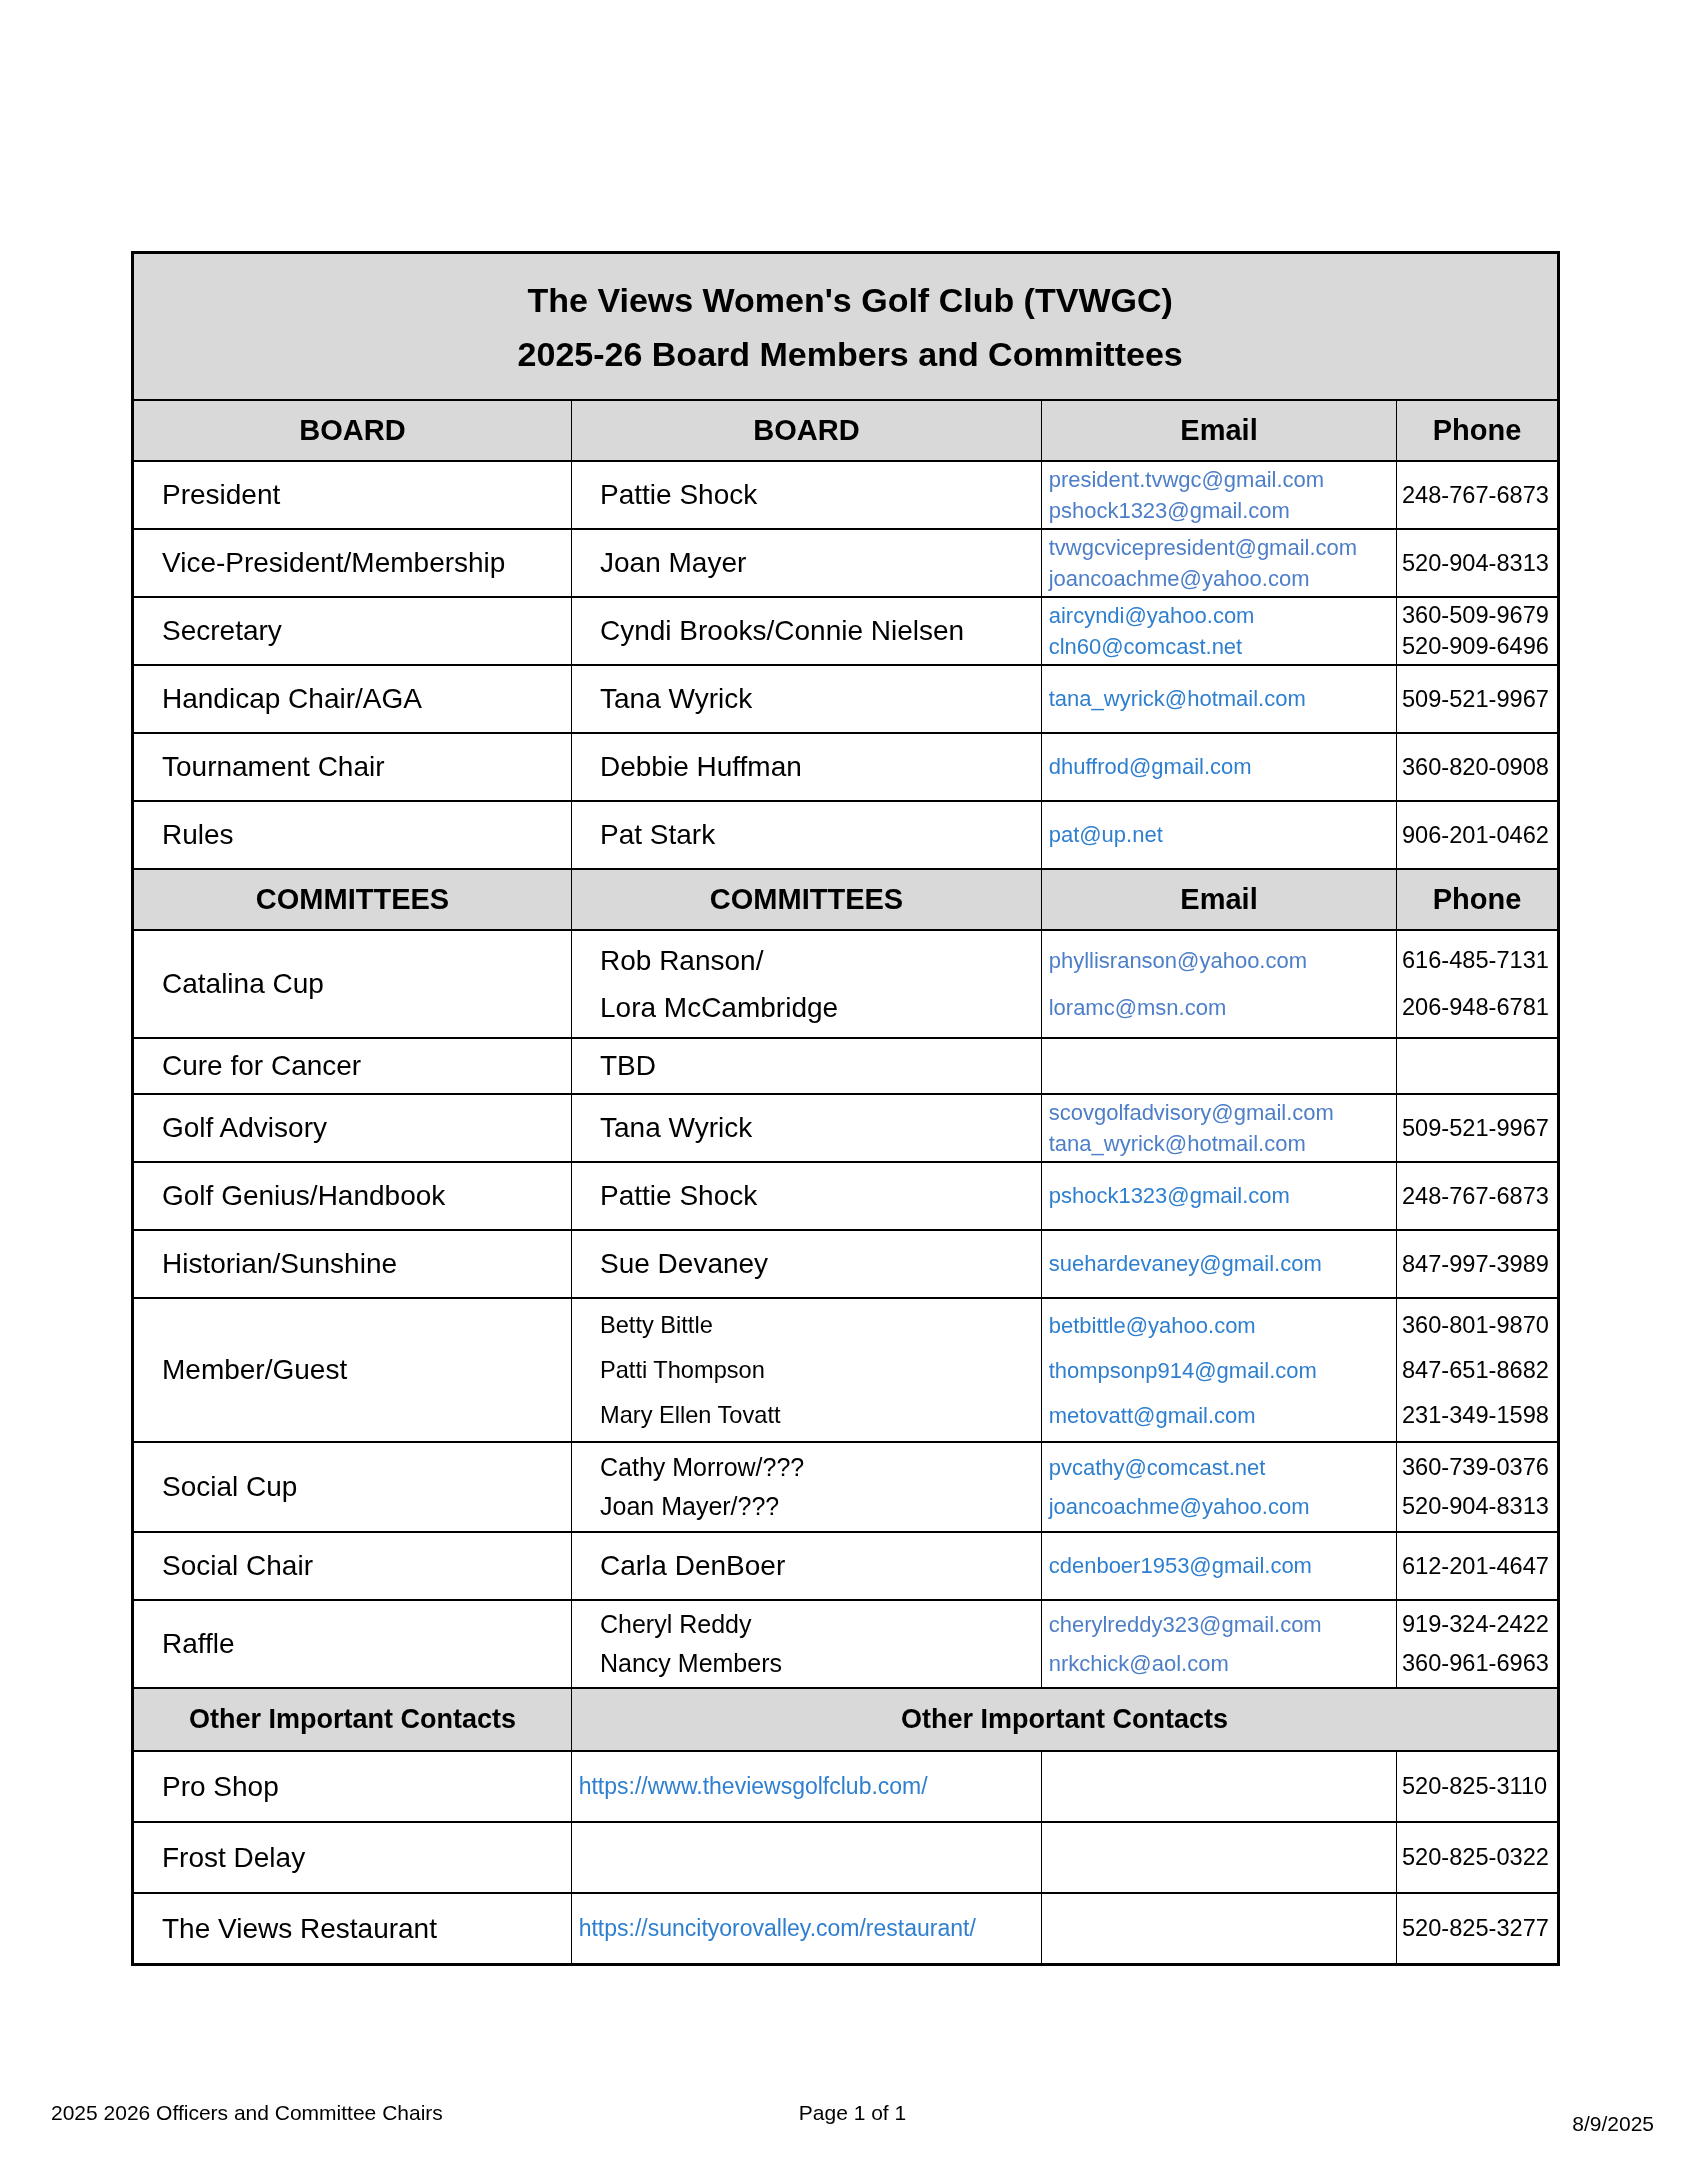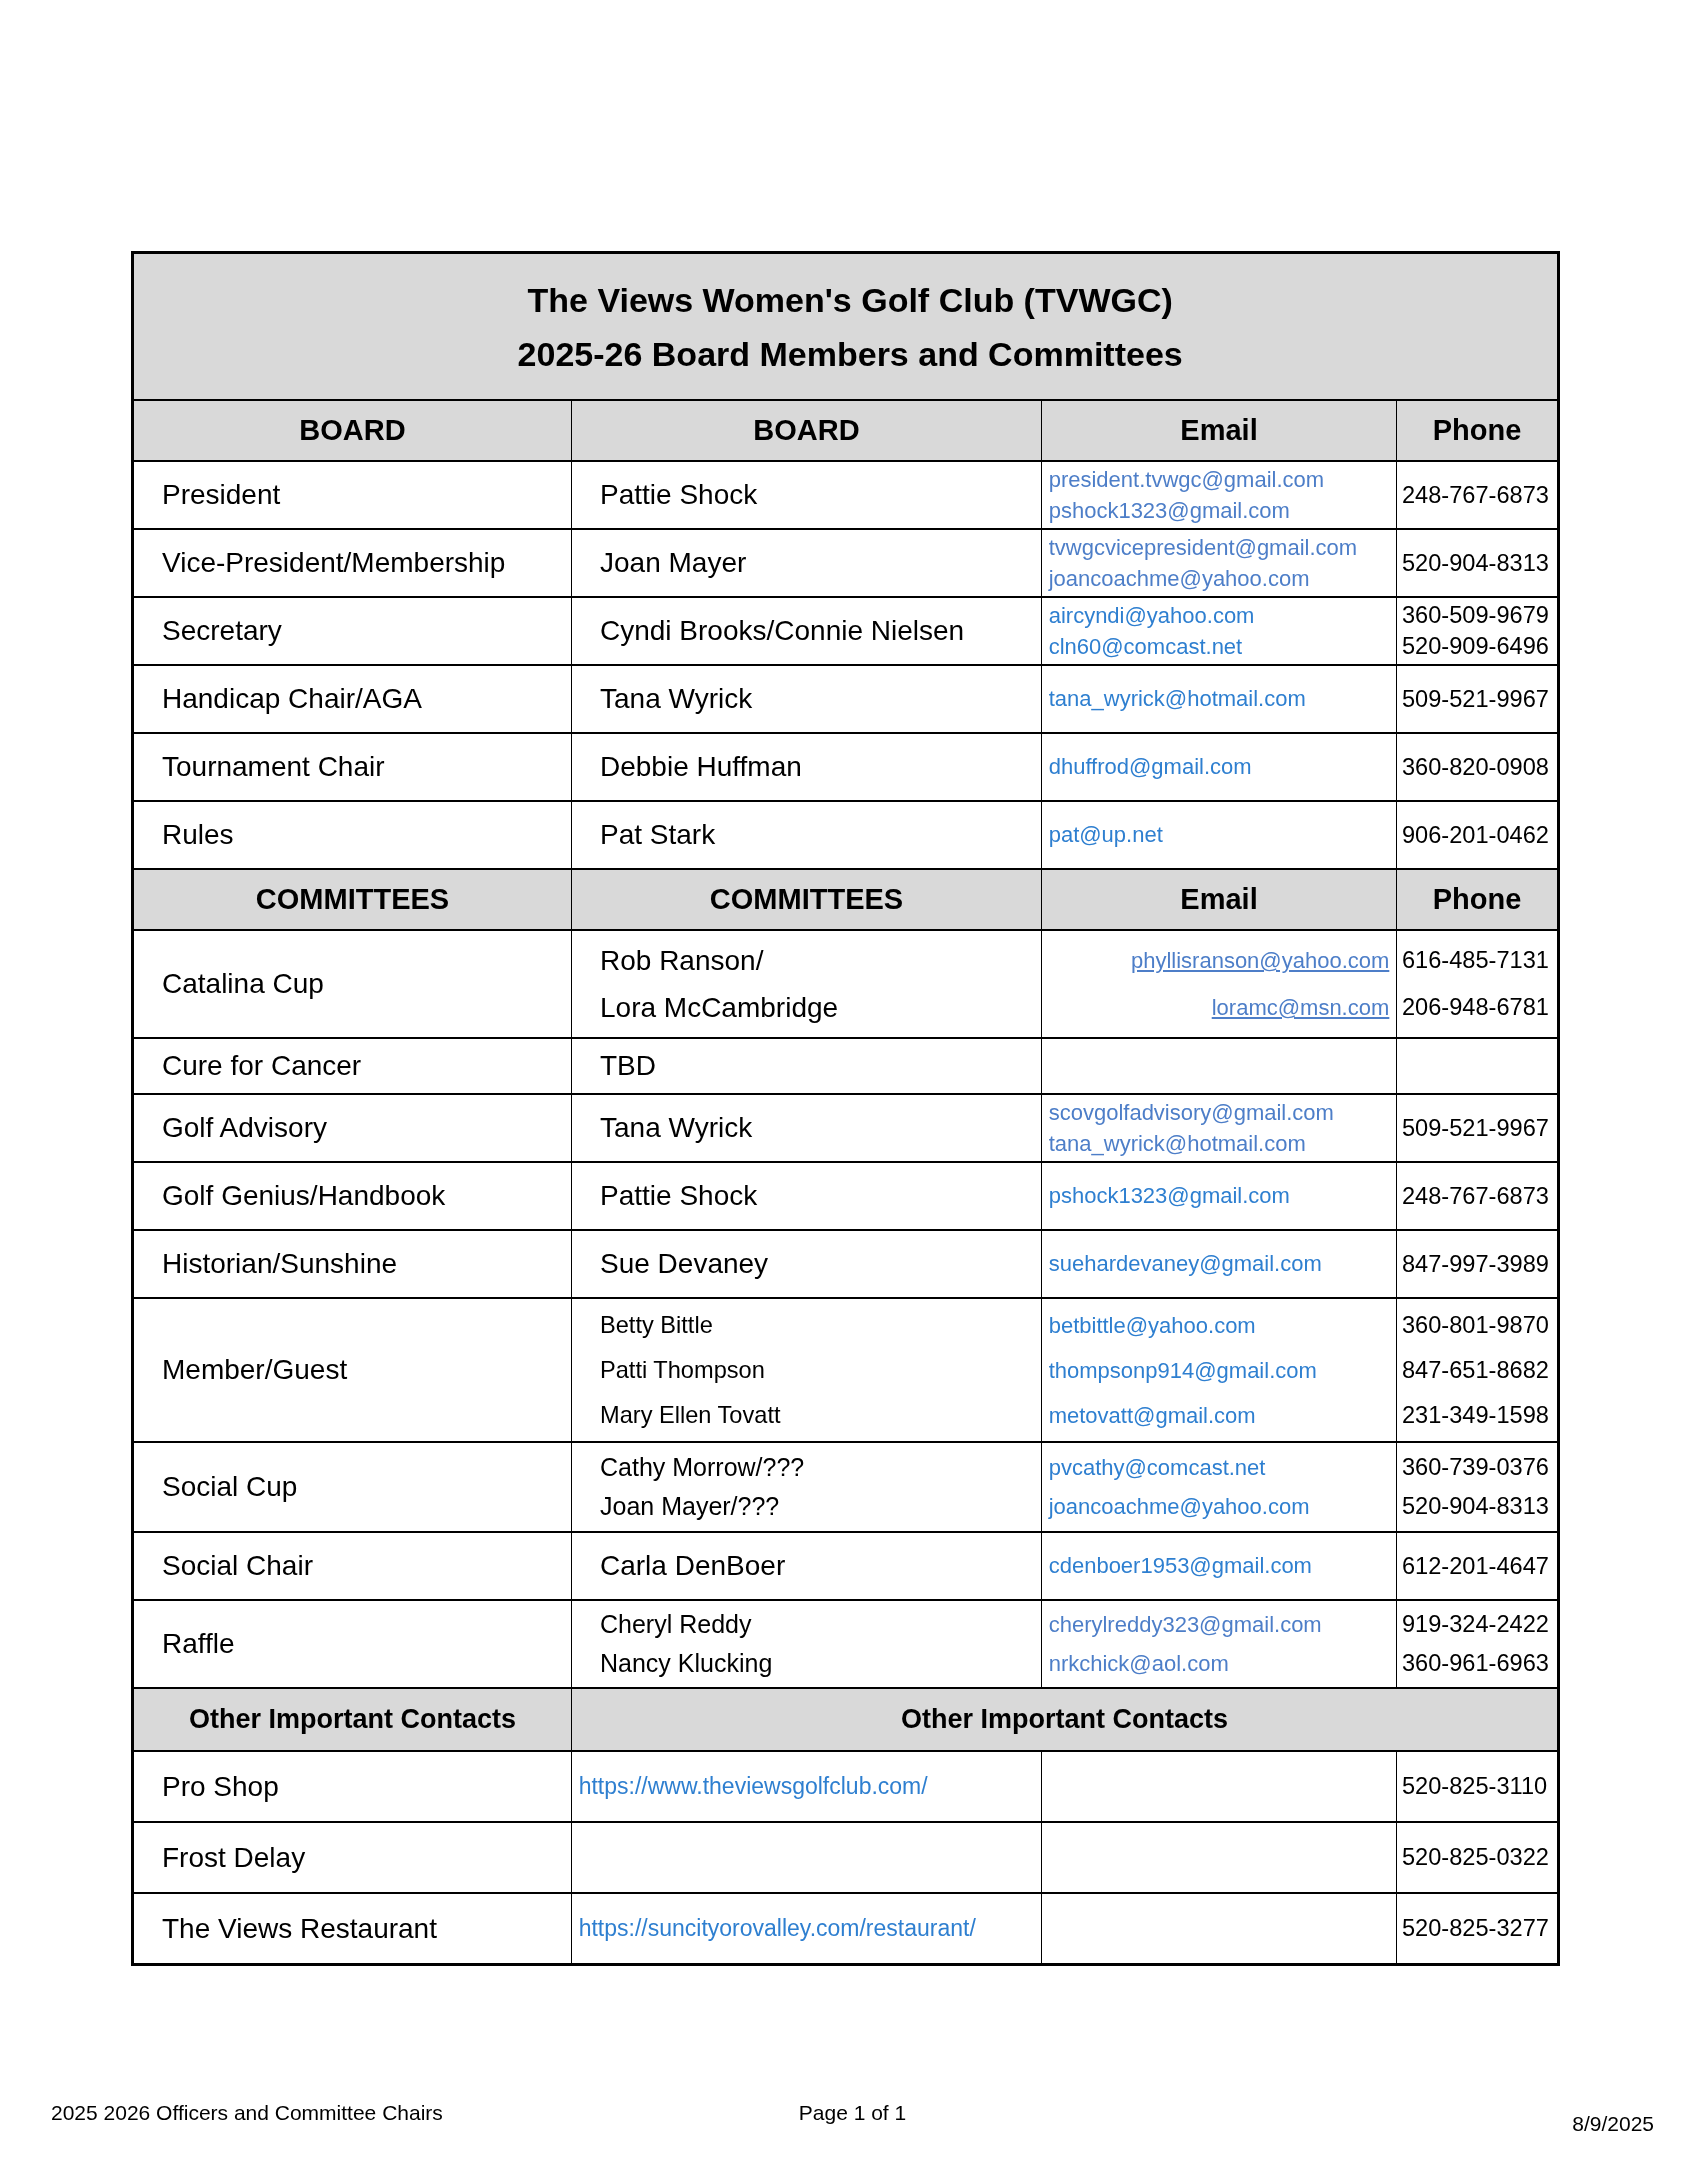--- a/index.html
+++ b/index.html
@@ -37,21 +37,21 @@
   tr.h82  td{height:69px}
 
   .gray{background:var(--header-bg);}
   .title-cell{text-align:center;font-weight:bold;font-size:34px;line-height:54px;padding-left:16px;}
   .hdr{text-align:center;font-weight:bold;font-size:29px;}
   .role,.name{font-size:28px;padding-left:28px;}
   .nm-sm{font-size:23.6px;}
   .nm-md{font-size:25px;}
   .em{font-size:22px;color:var(--email-muted);}
   .em.bright{color:var(--email-bright);}
-  .em.u{text-decoration:underline;text-align:right;}
+  .em.u{}
   .url{font-size:23px;color:var(--email-bright);}
   .ph{font-size:23.6px;padding:0 3.4px 0 5px;}
   .ln{display:block;}
   tr.h78  .ln{line-height:31px}
   tr.h126 .ln{line-height:47px}
   tr.h168 .ln{line-height:45px}
   tr.h104 .ln{line-height:39px}
   tr.h102 .ln{line-height:39px}
   .footer{
     position:absolute;left:51px;top:2101px;width:1603px;font-size:21px;color:#000;
@@ -249,21 +249,21 @@
       <td>
         <span class="em bright">cdenboer1953@gmail.com</span>
       </td>
       <td class="ph">612-201-4647</td>
     </tr>
 
     <tr class="h102">
       <td class="role">Raffle</td>
       <td class="name nm-md">
         <span class="ln">Cheryl Reddy</span>
-        <span class="ln">Nancy Klucking</span>
+        <span class="ln">Nancy Members</span>
       </td>
       <td>
         <span class="ln em">cherylreddy323@gmail.com</span>
         <span class="ln em">nrkchick@aol.com</span>
       </td>
       <td class="ph">
         <span class="ln">919-324-2422</span>
         <span class="ln">360-961-6963</span>
       </td>
     </tr>

